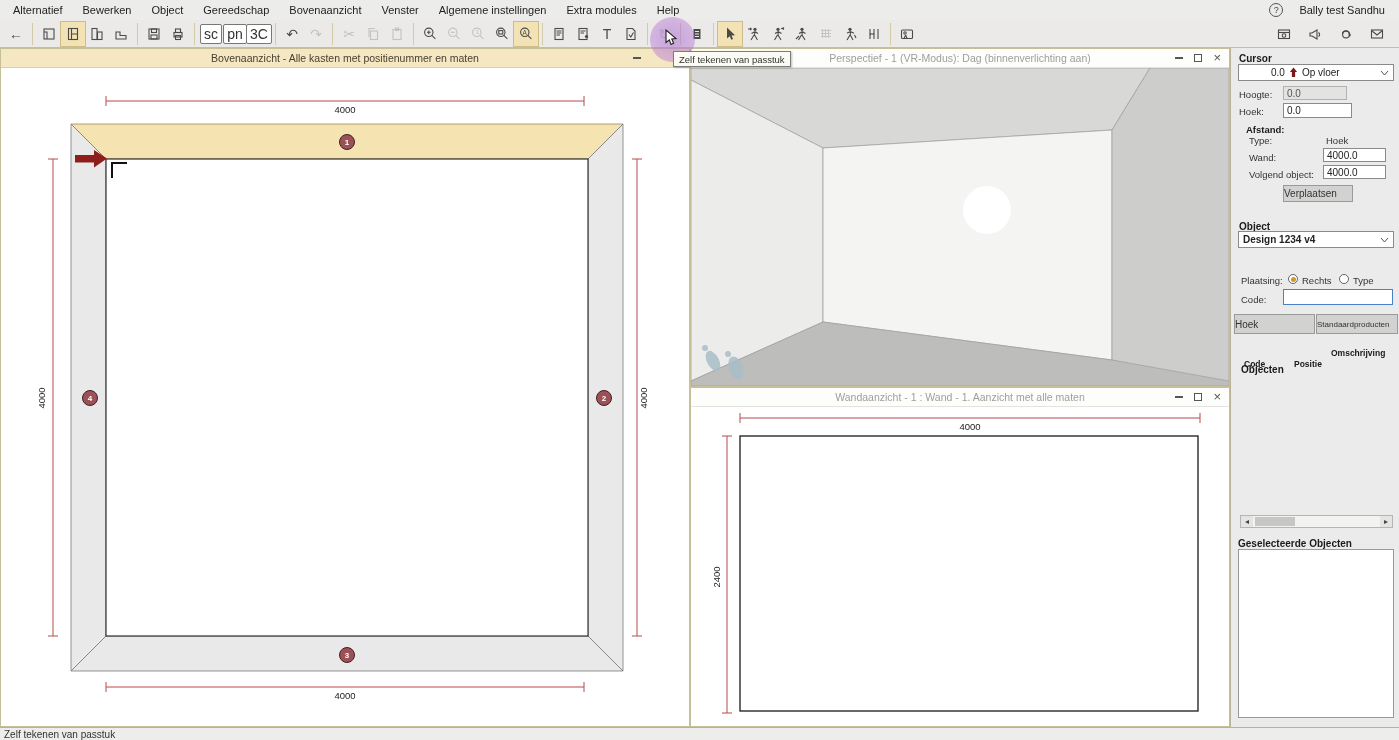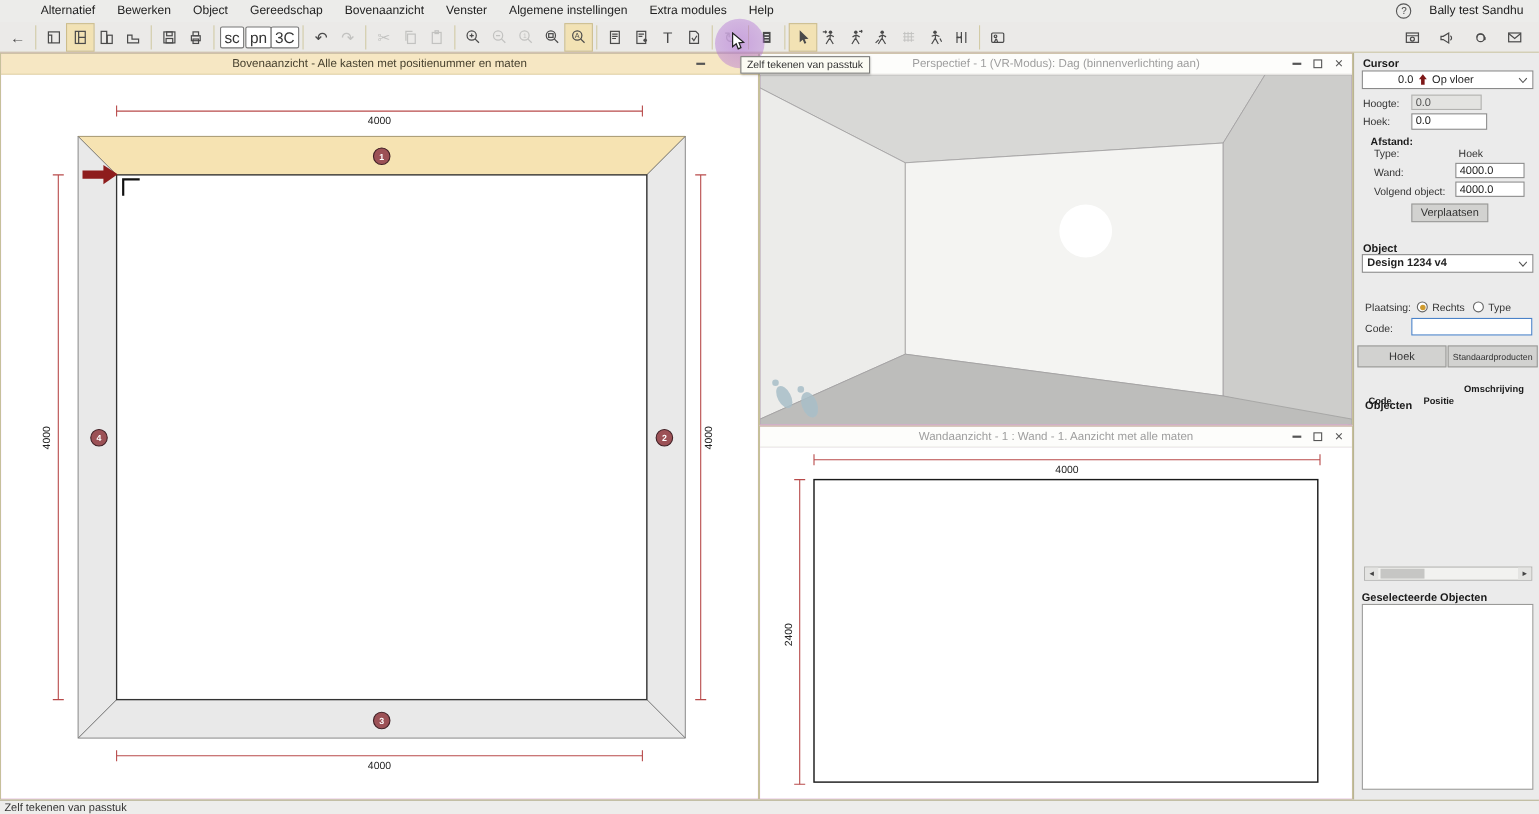--- a/index.html
+++ b/index.html
@@ -2,21 +2,21 @@
 <html><head>
 <meta charset="utf-8">
 <style>
   * { margin:0; padding:0; box-sizing:border-box; }
   html,body { width:1399px; height:740px; overflow:hidden;
     font-family:"Liberation Sans", sans-serif; background:#ececea; color:#222; }
   #app { position:relative; width:1399px; height:740px; }
 
   
   .menubar { position:absolute; left:0; top:0; right:0; height:20px;
-    display:flex; align-items:center; padding-left:27px; font-size:11px; background:#ececea; }
+    display:flex; align-items:center; padding-left:3px; font-size:11px; background:#ececea; }
   .menu-item { padding:0 10px; cursor:default; }
   .menu-right { margin-left:auto; display:flex; align-items:center; gap:16px; padding-right:14px; }
   .help-circle { width:14px; height:14px; border:1px solid #555; border-radius:50%;
     font-size:9px; display:flex; align-items:center; justify-content:center; color:#444; }
 
   
   .toolbar { position:absolute; left:0; top:20px; right:0; height:28px; background:#ebeae8;
     display:flex; align-items:center; padding-left:4px; border-bottom:1px solid #c6c09a; }
   #toolbar-main { display:flex; align-items:center; }
   .tb-btn { width:24px; height:24px; display:flex; align-items:center; justify-content:center;
@@ -54,21 +54,21 @@
   .sb-text  { font-size:9.5px; color:#333; }
   .sb-th { font-weight:bold; font-size:8.5px; color:#1a1a1a; }
   .sb-combo { background:#fff; border:1px solid #8a8a8a; display:flex; align-items:center;
     font-size:10px; padding:0 4px; gap:4px; }
   .sb-combo .chev { margin-left:auto; display:flex; }
   .sb-input { background:#fff; border:1px solid #8a8a8a; font-size:10px; display:flex;
     align-items:center; padding:0 3px; }
   .sb-input.disabled { background:#e3e3e1; border-color:#b2b2b0; color:#555; }
   .sb-input.code { border:1px solid #4a82c8; }
   .sb-btn { background:#d2d2d0; border:1px solid #9a9a98; display:flex; align-items:center;
-    justify-content:center; font-size:10px; color:#333; }
+    justify-content:flex-start; font-size:10px; color:#333; }
   .radio { width:10px; height:10px; border:1px solid #666; border-radius:50%; background:#fff;
     display:flex; align-items:center; justify-content:center; }
   .radio.checked::after { content:''; width:5px; height:5px; border-radius:50%; background:#cf9b2f; }
   .sb-scroll { display:flex; align-items:center; border:1px solid #b5b5b3; background:#f2f2f0; }
   .sb-scroll .arr { width:12px; height:100%; display:flex; align-items:center; justify-content:center;
     font-size:8px; color:#444; background:#e4e4e2; }
   .sb-scroll .track { flex:1; height:100%; position:relative; }
   .sb-scroll .thumb { position:absolute; left:2px; top:1px; bottom:1px; width:40px; background:#c6c6c4; }
   .sb-list { background:#fff; border:1px solid #9a9a98; }
 

